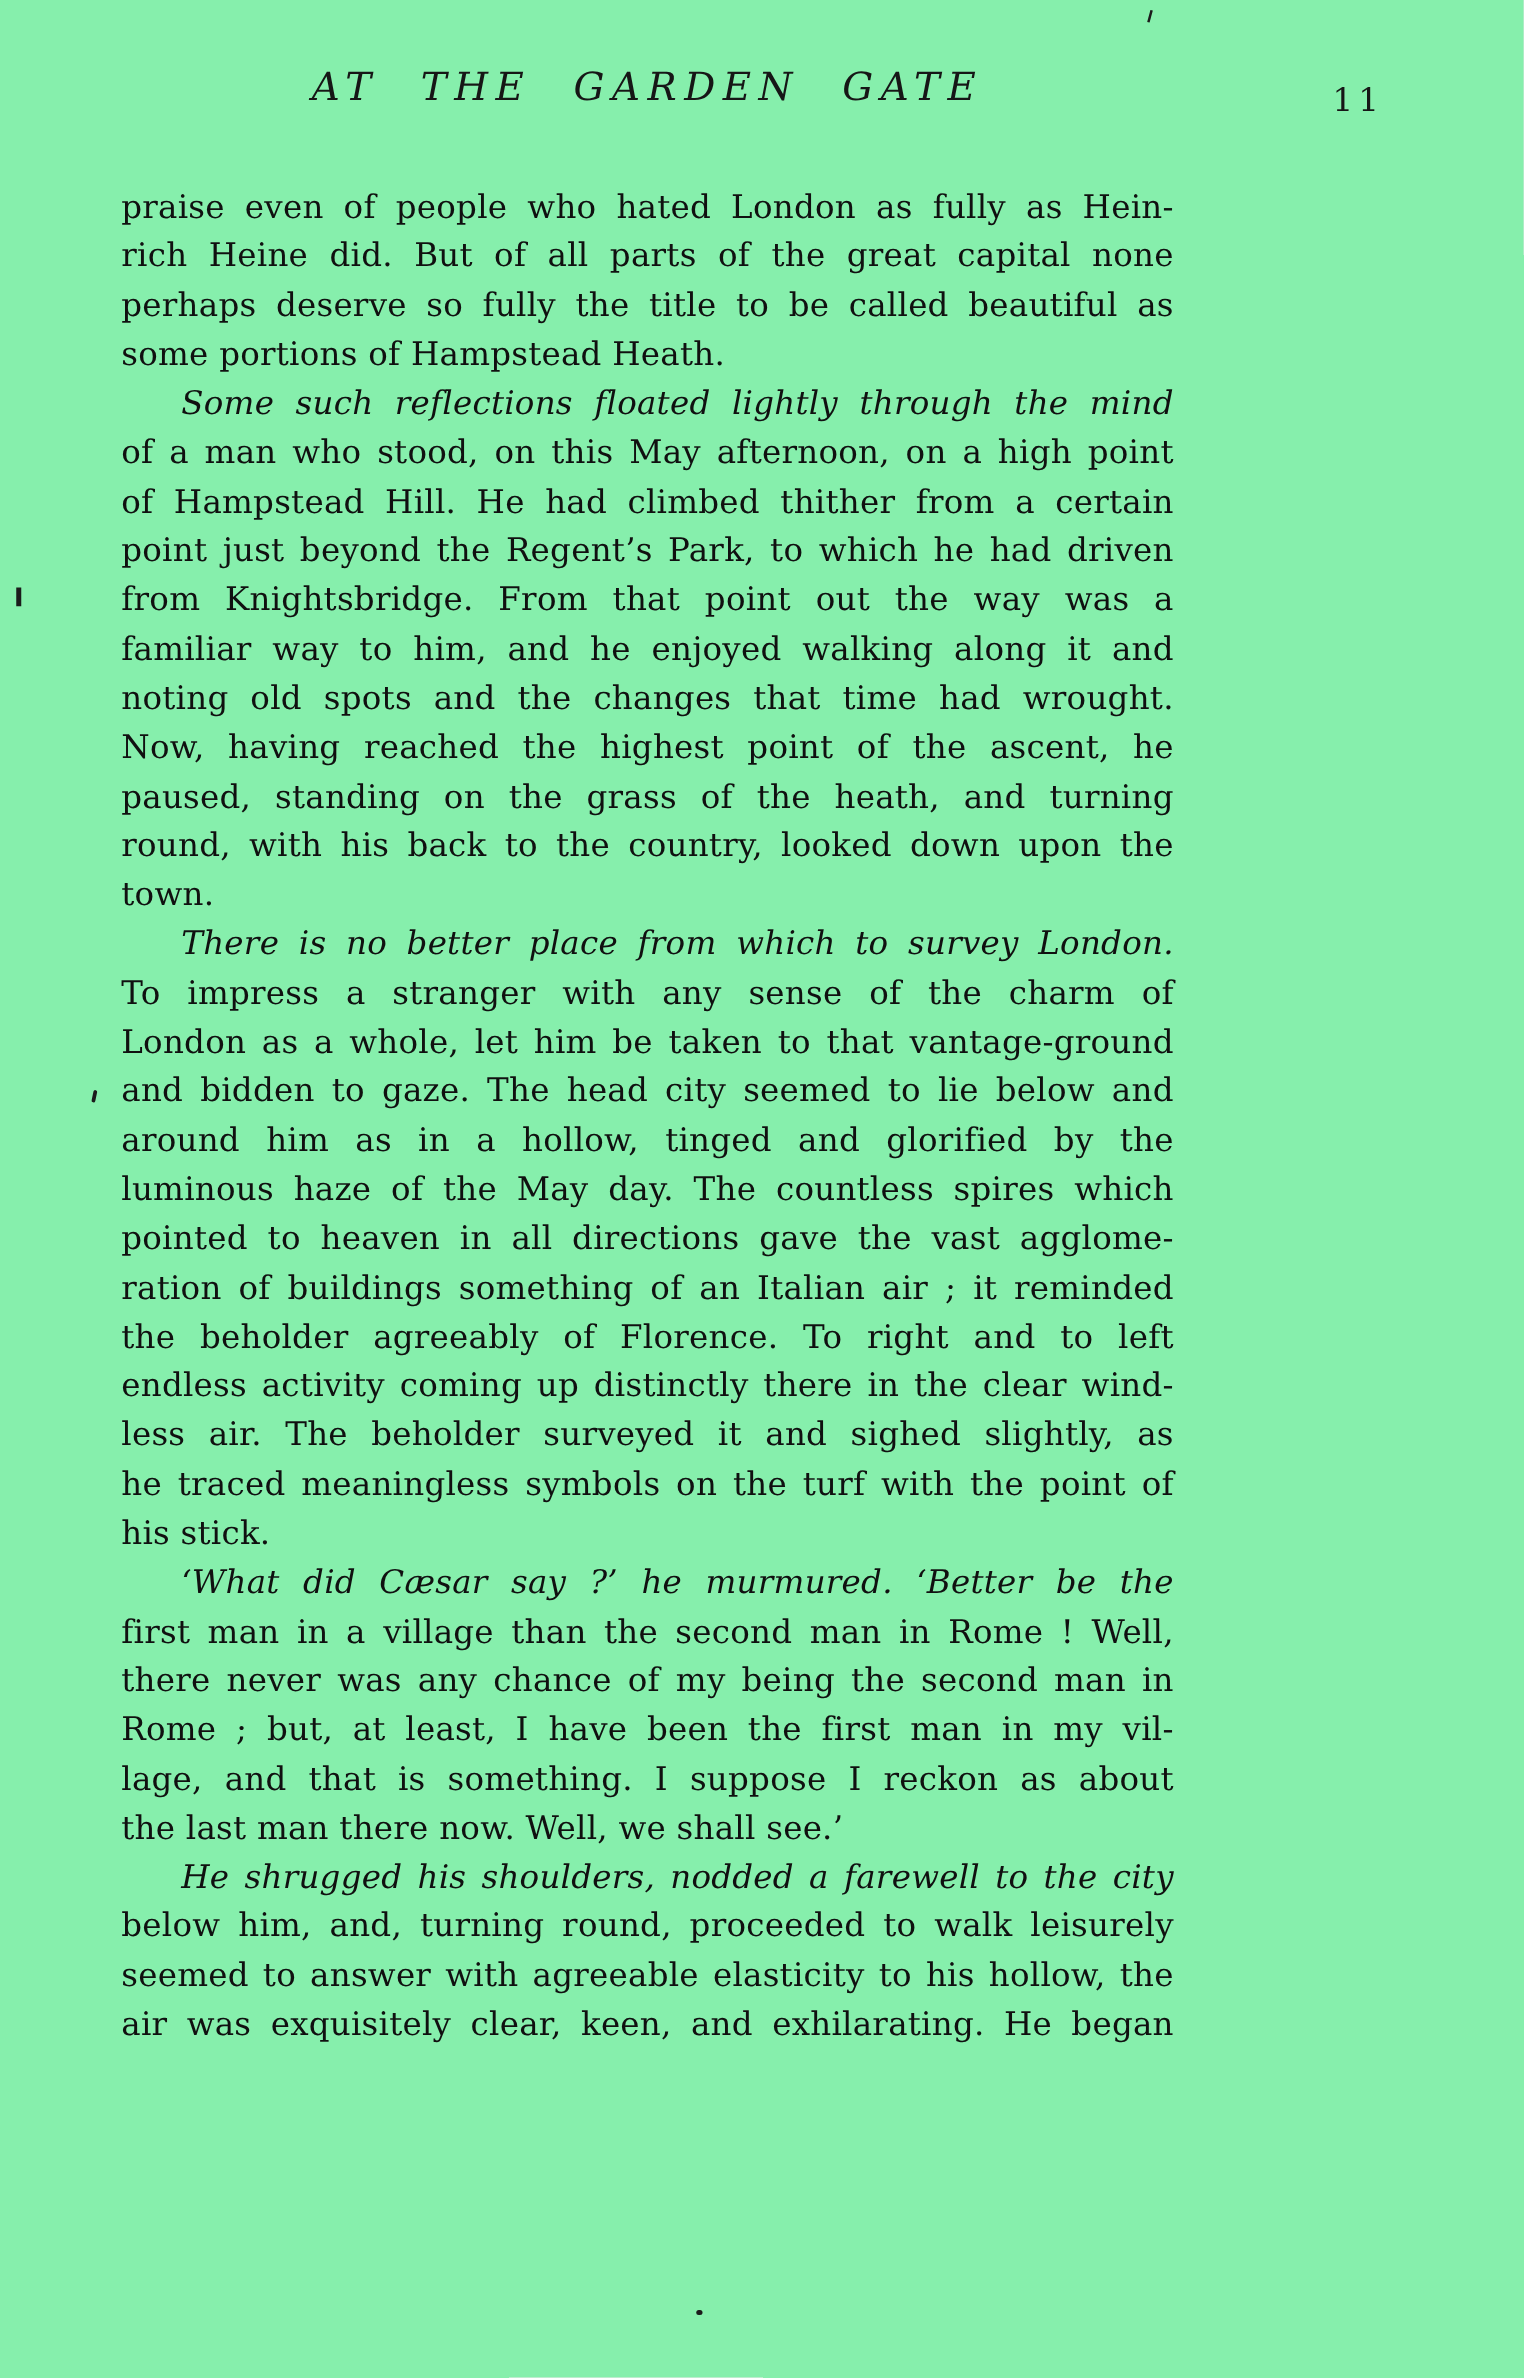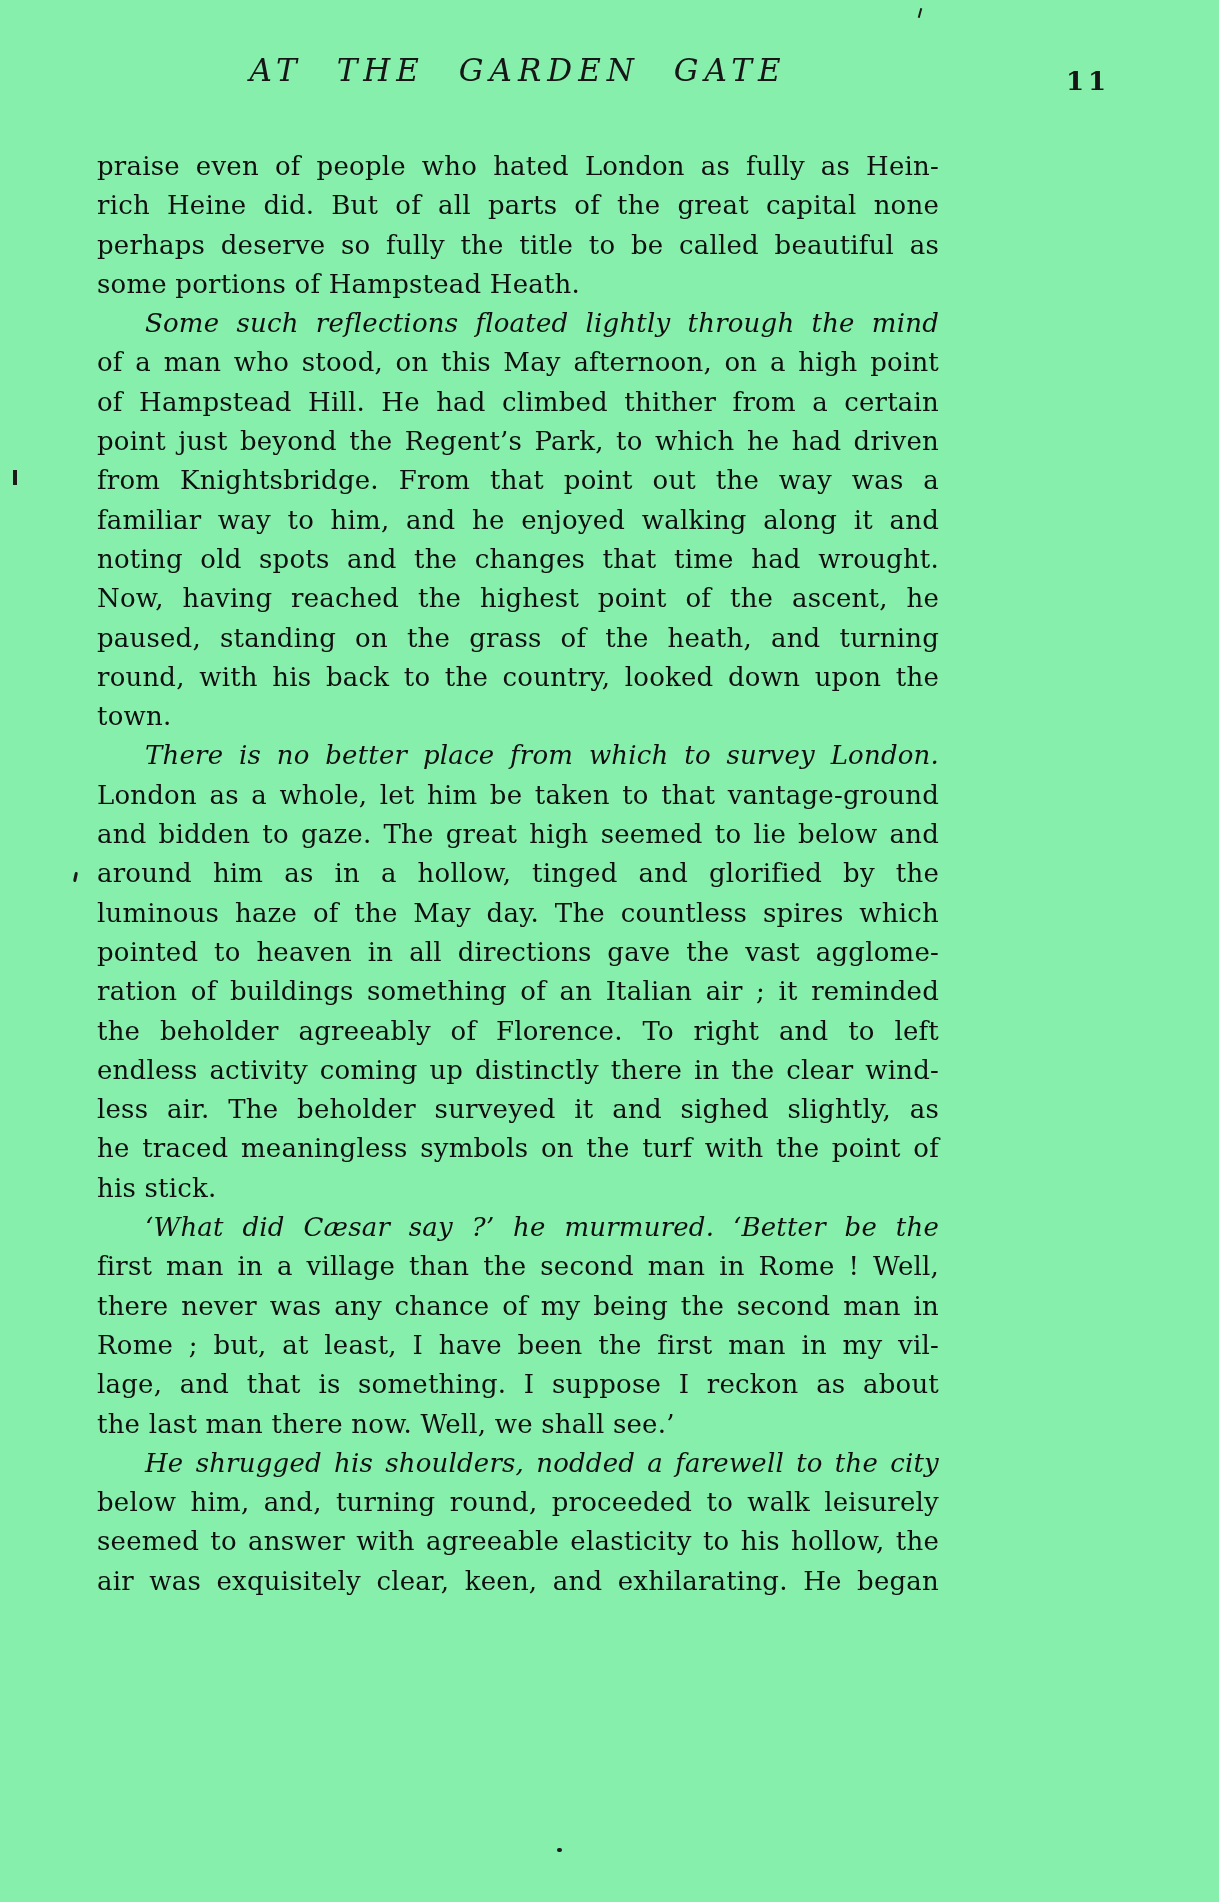--- a/index.html
+++ b/index.html
@@ -28,21 +28,21 @@
     word-spacing: 18px;
     color: #161616;
     white-space: nowrap;
   }
 
   .folio {
     position: absolute;
     top: 66px;
     left: 1066px;
     font-size: 26px;
-    font-weight: 700;
+    font-weight: 400;
     letter-spacing: 4px;
     color: #161616;
   }
 
   .text-block {
     position: absolute;
     top: 109px;
     left: 97px;
     width: 842px;
     font-size: 26px;
@@ -86,22 +86,23 @@
       <div class="line">of Hampstead Hill. He had climbed thither from a certain</div>
       <div class="line">point just beyond the Regent’s Park, to which he had driven</div>
       <div class="line">from Knightsbridge. From that point out the way was a</div>
       <div class="line">familiar way to him, and he enjoyed walking along it and</div>
       <div class="line">noting old spots and the changes that time had wrought.</div>
       <div class="line">Now, having reached the highest point of the ascent, he</div>
       <div class="line">paused, standing on the grass of the heath, and turning</div>
       <div class="line">round, with his back to the country, looked down upon the</div>
       <div class="line last">town.</div>
       <div class="line indent">There is no better place from which to survey London.</div>
+      <div class="line">To impress a stranger with any sense of the charm of</div>
       <div class="line">London as a whole, let him be taken to that vantage-ground</div>
-      <div class="line">and bidden to gaze. The great high seemed to lie below and</div>
+      <div class="line">and bidden to gaze. The head city seemed to lie below and</div>
       <div class="line">around him as in a hollow, tinged and glorified by the</div>
       <div class="line">luminous haze of the May day. The countless spires which</div>
       <div class="line">pointed to heaven in all directions gave the vast agglome-</div>
       <div class="line">ration of buildings something of an Italian air ; it reminded</div>
       <div class="line">the beholder agreeably of Florence. To right and to left</div>
       <div class="line">endless activity coming up distinctly there in the clear wind-</div>
       <div class="line">less air. The beholder surveyed it and sighed slightly, as</div>
       <div class="line">he traced meaningless symbols on the turf with the point of</div>
       <div class="line last">his stick.</div>
       <div class="line indent">‘What did Cæsar say ?’ he murmured. ‘Better be the</div>

